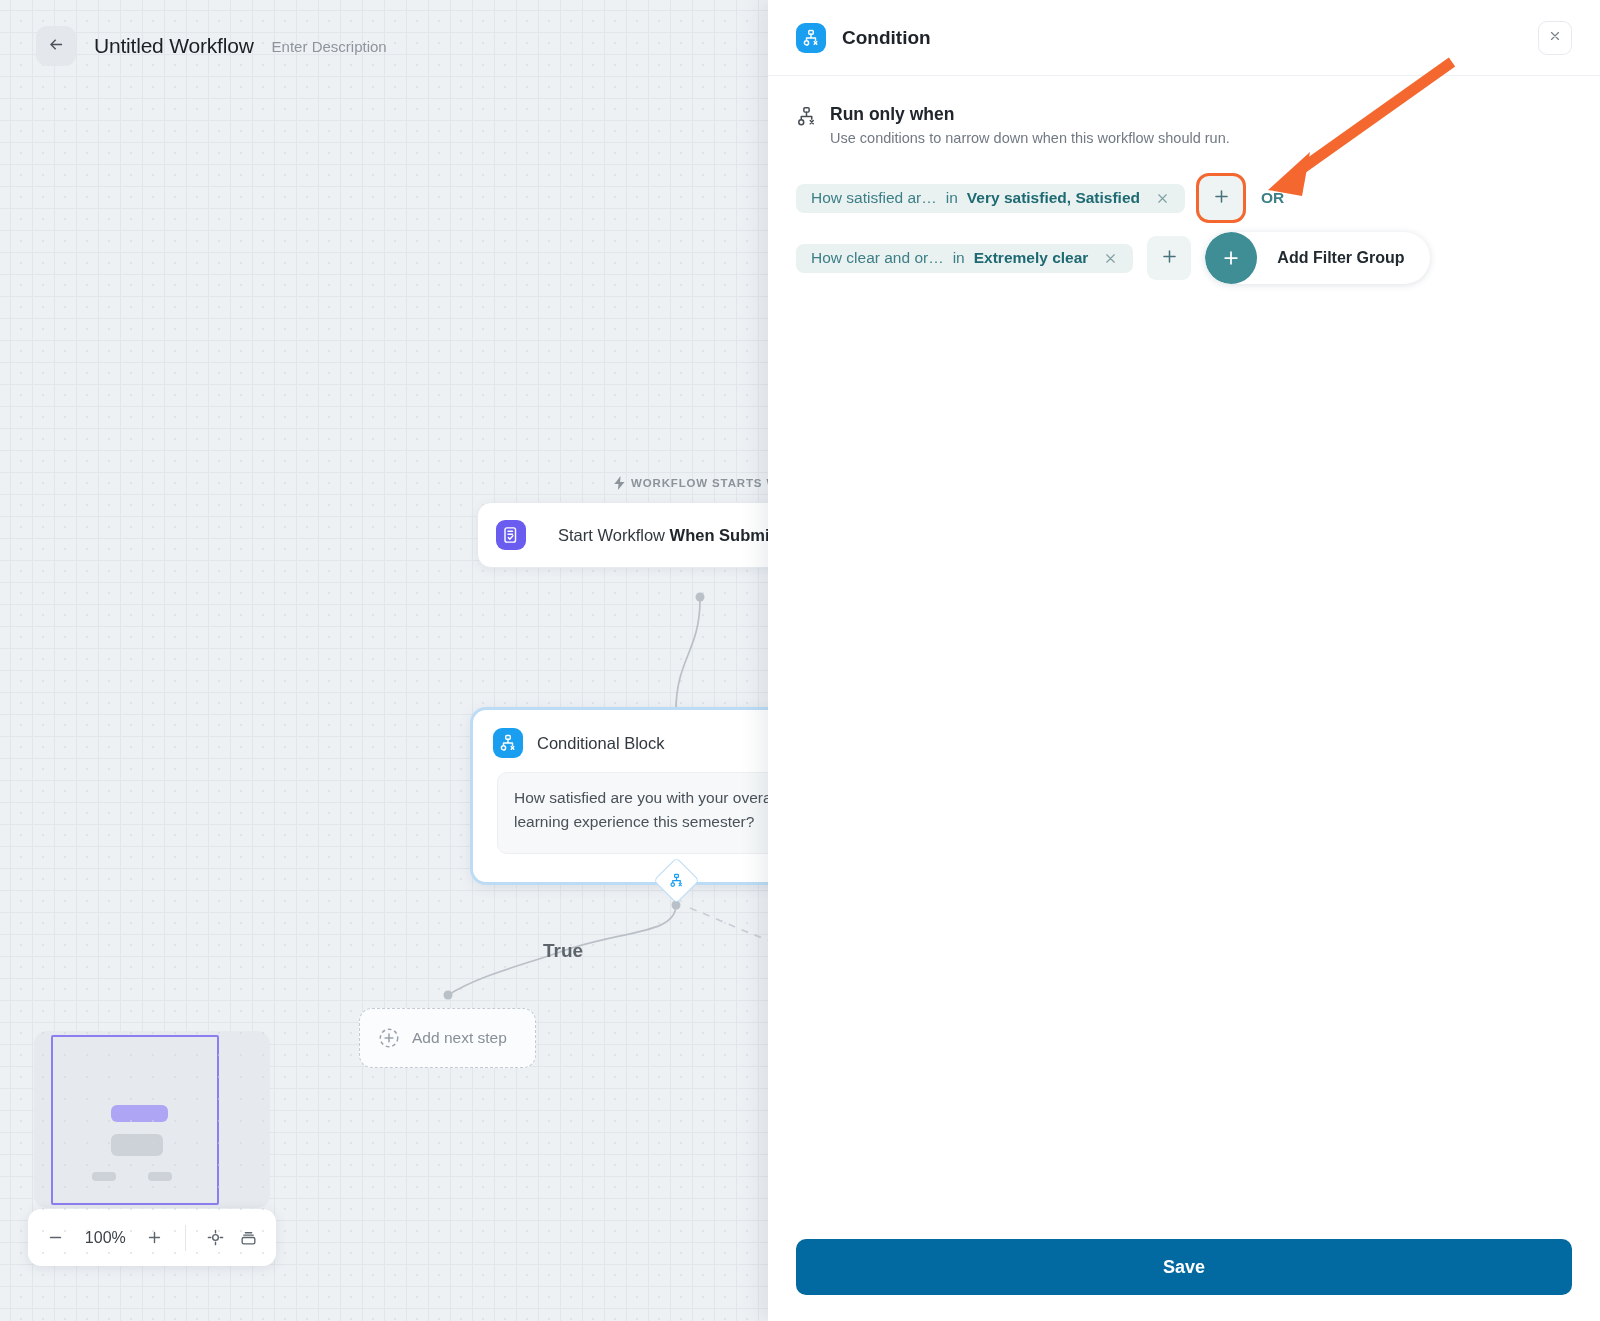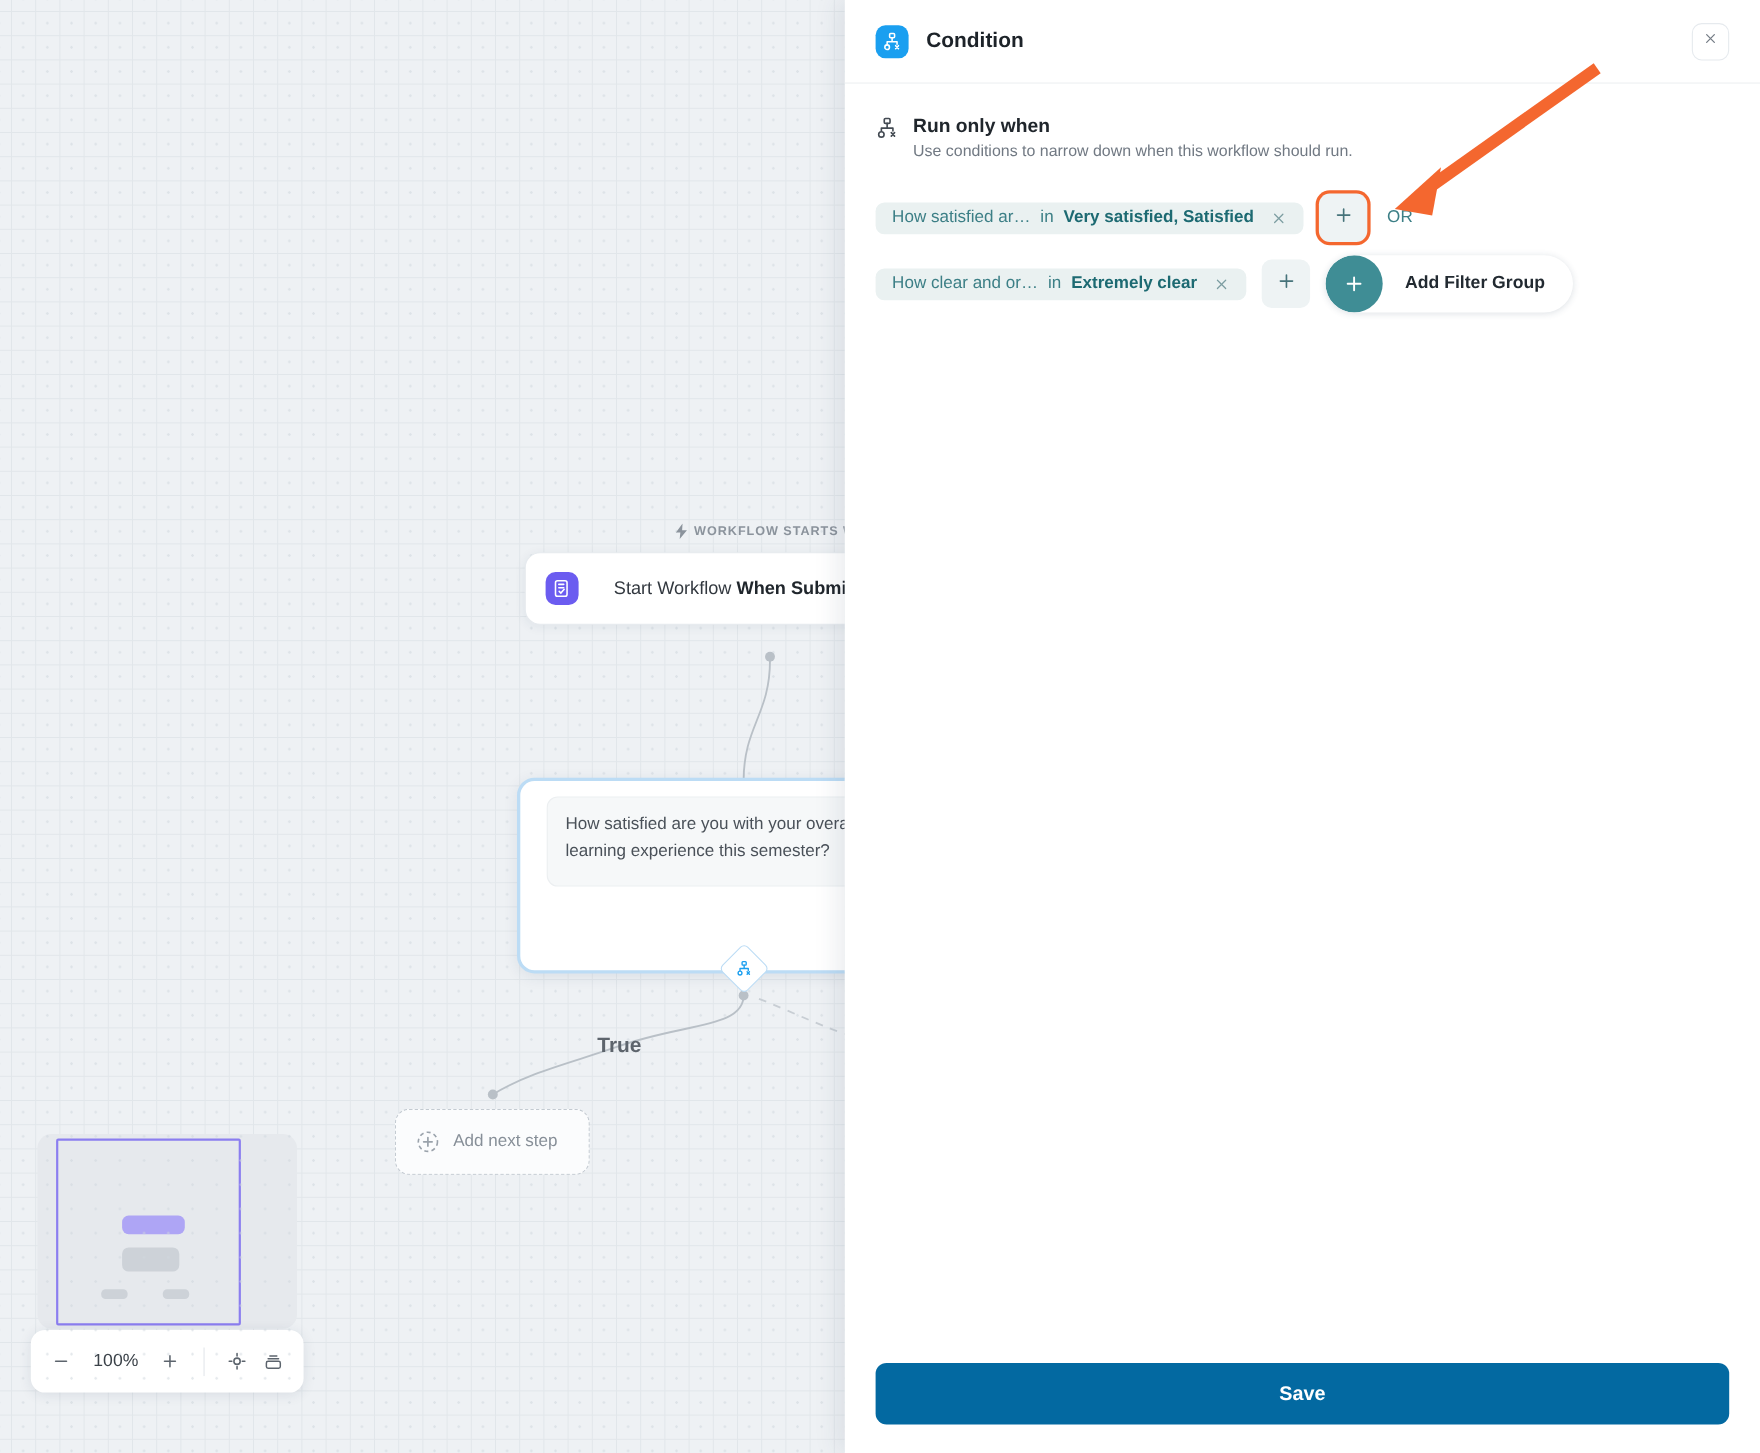--- a/index.html
+++ b/index.html
@@ -145,21 +145,21 @@
   .pill .xmark { margin-left: 6px; display:flex; cursor: pointer; }
   .plus-btn {
     width: 44px; height: 44px; margin-left: 14px; border-radius: 9px; background: #eef3f4;
     display: flex; align-items: center; justify-content: center; cursor: pointer; color: #46737a;
     position: relative;
   }
   .plus-btn.highlight {
     background: #eef3f4;
     box-shadow: 0 0 0 3px #f4672f; border-radius: 10px;
   }
-  .or-text { margin-left: 18px; font-size: 15.5px; font-weight: normal; color: #3c7f86; }
+  .or-text { margin-left: 18px; font-size: 15.5px; font-weight: bold; color: #3c7f86; }
 
   .filter-group {
     margin-left: 14px; height: 52px; background: #fff; border-radius: 26px;
     box-shadow: 0 1px 7px rgba(40,60,90,.16);
     display: flex; align-items: center; cursor: pointer; padding-right: 26px; overflow: hidden; text-align: center;
   }
   .fg-circle {
     width: 52px; height: 52px; border-radius: 26px; background: #3f8d95;
     display: flex; align-items: center; justify-content: center; flex: 0 0 auto;
   }
@@ -175,20 +175,31 @@
   
   .annot { position: absolute; left: 0; top: 0; width: 1600px; height: 1321px; z-index: 40; pointer-events: none; }
 </style>
 </head>
 <body>
 
 <div id="app">
 
   <div class="canvas">
 
+    <div class="wf-header">
+      <button class="back-btn">
+        <span>
+          <svg viewBox="0 0 24 24">
+              <path d="M19 12H5M11 6l-6 6 6 6"></path>
+            </svg>
+        </span>
+      </button>
+      <div class="wf-title">Untitled Workflow</div>
+      <div class="wf-desc">Enter Description</div>
+    </div>
 
     <div class="node-layer">
 
       <svg width="768" height="1321" style="position:absolute;left:0;top:0;">
         <path d="M700,600 C700,650 676,660 676,710" stroke="#b9c0c7" stroke-width="1.7" fill="none"></path>
         <circle cx="700" cy="597" r="4.5" fill="#b9c0c7"></circle>
         <path d="M676,905 C676,935 620,930 560,952 C520,966 480,975 448,995" stroke="#b9c0c7" stroke-width="1.7" fill="none"></path>
         <circle cx="676" cy="905" r="4.5" fill="#b9c0c7"></circle>
         <circle cx="448" cy="995" r="4.5" fill="#b9c0c7"></circle>
         <path d="M690,908 C720,920 740,930 768,940" stroke="#c8ced4" stroke-width="1.7" fill="none" stroke-dasharray="7 7"></path>
@@ -208,20 +219,31 @@
             <path d="M8 7h6M8 11h6"></path>
               <path d="M8.5 15.5l2 2 4-4.5"></path>
           </svg>
         </div>
         <div class="node-text">
           <span>Start Workflow </span><b>When Submiss</b>
         </div>
       </div>
 
       <div class="cond-node">
+        <div class="cond-head">
+          <div class="icon-sq blue">
+            <svg width="18" height="18" viewBox="0 0 24 24" fill="none" stroke="#fff" stroke-width="1.9" stroke-linecap="round">
+              <rect x="9" y="2" width="6" height="5" rx="1.2"></rect>
+              <path d="M12 7v5M6 12h12M6 12v3M18 12v3"></path>
+              <circle cx="6" cy="18.5" r="2.8"></circle>
+              <path d="M16.3 16.7l3.4 3.6M19.7 16.7l-3.4 3.6"></path>
+            </svg>
+          </div>
+          <div class="cond-title">Conditional Block</div>
+        </div>
         <div class="cond-body">How satisfied are you with your overall learning experience this semester?</div>
       </div>
 
       <div class="diamond">
         <span>
           <svg width="15" height="15" viewBox="0 0 24 24" fill="none" stroke="#1a9ff0" stroke-width="2" stroke-linecap="round">
             <rect x="9" y="2" width="6" height="5" rx="1.2"></rect>
             <path d="M12 7v5M6 12h12M6 12v3M18 12v3"></path>
             <circle cx="6" cy="18.5" r="2.8"></circle>
             <path d="M16.3 16.7l3.4 3.6M19.7 16.7l-3.4 3.6"></path>

